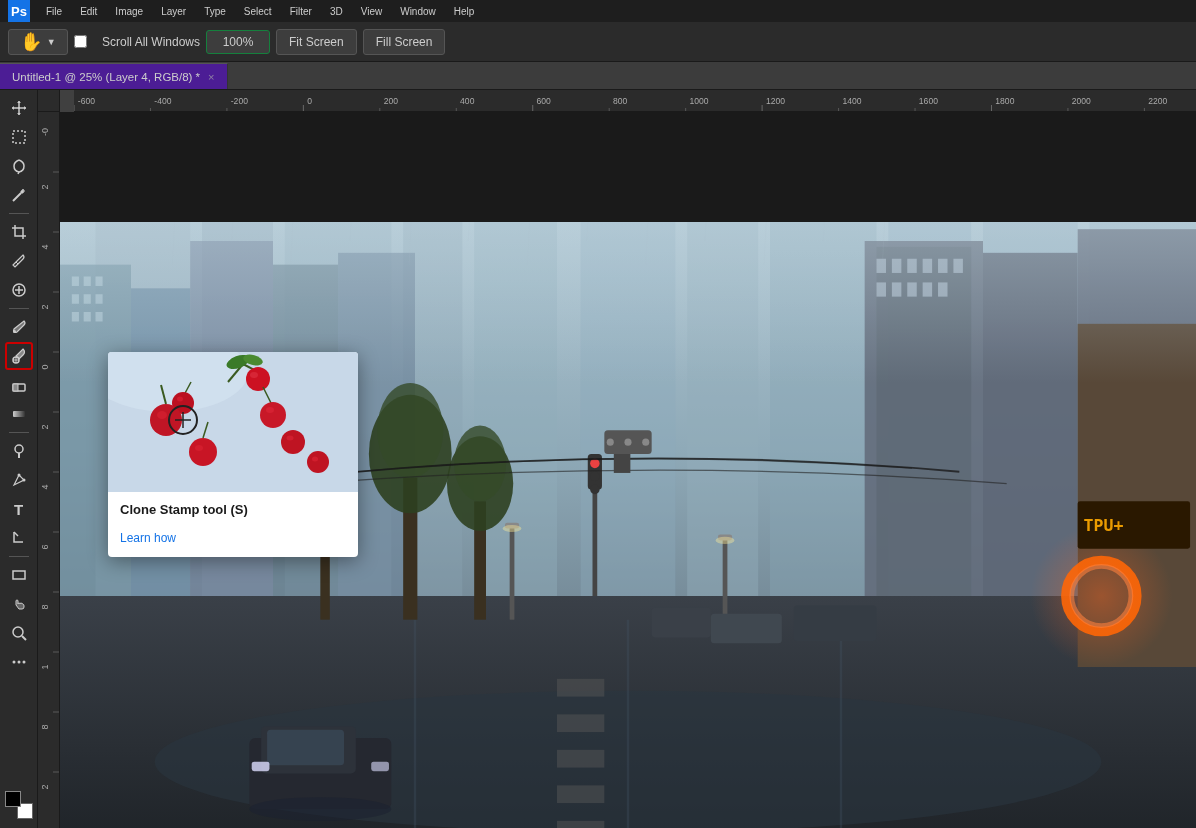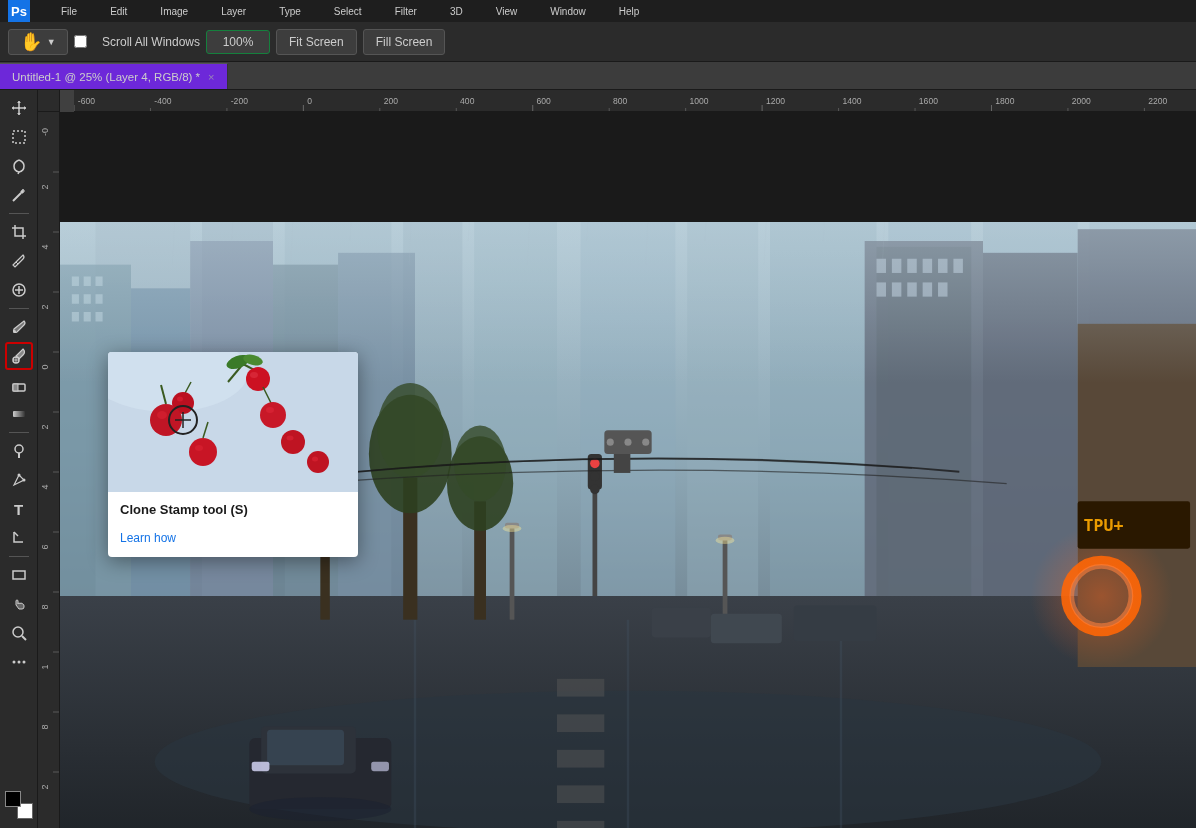--- a/index.html
+++ b/index.html
@@ -5,21 +5,21 @@
     * { margin: 0; padding: 0; box-sizing: border-box; }
     body { width: 1196px; height: 828px; overflow: hidden; background: #2b2b2b; font-family: 'Arial', sans-serif; font-size: 12px; color: #ccc; }
 
     
     #menubar {
       height: 22px;
       background: #1e1e1e;
       display: flex;
       align-items: center;
       padding: 0 8px;
-      gap: 17px;
+      gap: 2px;
     }
     .menu-logo {
       width: 22px; height: 22px;
       background: #1473e6;
       display: flex; align-items: center; justify-content: center;
       margin-right: 6px;
       font-weight: bold; color: white; font-size: 13px;
     }
     .menu-item {
       padding: 2px 8px;
@@ -80,21 +80,21 @@
     #tabbar {
       height: 28px;
       background: #3c3c3c;
       display: flex;
       align-items: flex-end;
       border-bottom: 1px solid #1a1a1a;
     }
     .tab {
       height: 26px;
       padding: 12px 12px;
-      background: #6d28d9;
+      background: #4c1d95;
       border-top: 1px solid #555;
       border-right: 1px solid #333;
       display: flex; align-items: center; gap: 8px;
       font-size: 11.5px; color: #ccc;
       cursor: pointer;
     }
     .tab-close {
       font-size: 11px; color: #aaa; cursor: pointer; opacity: 0.7;
     }
 

